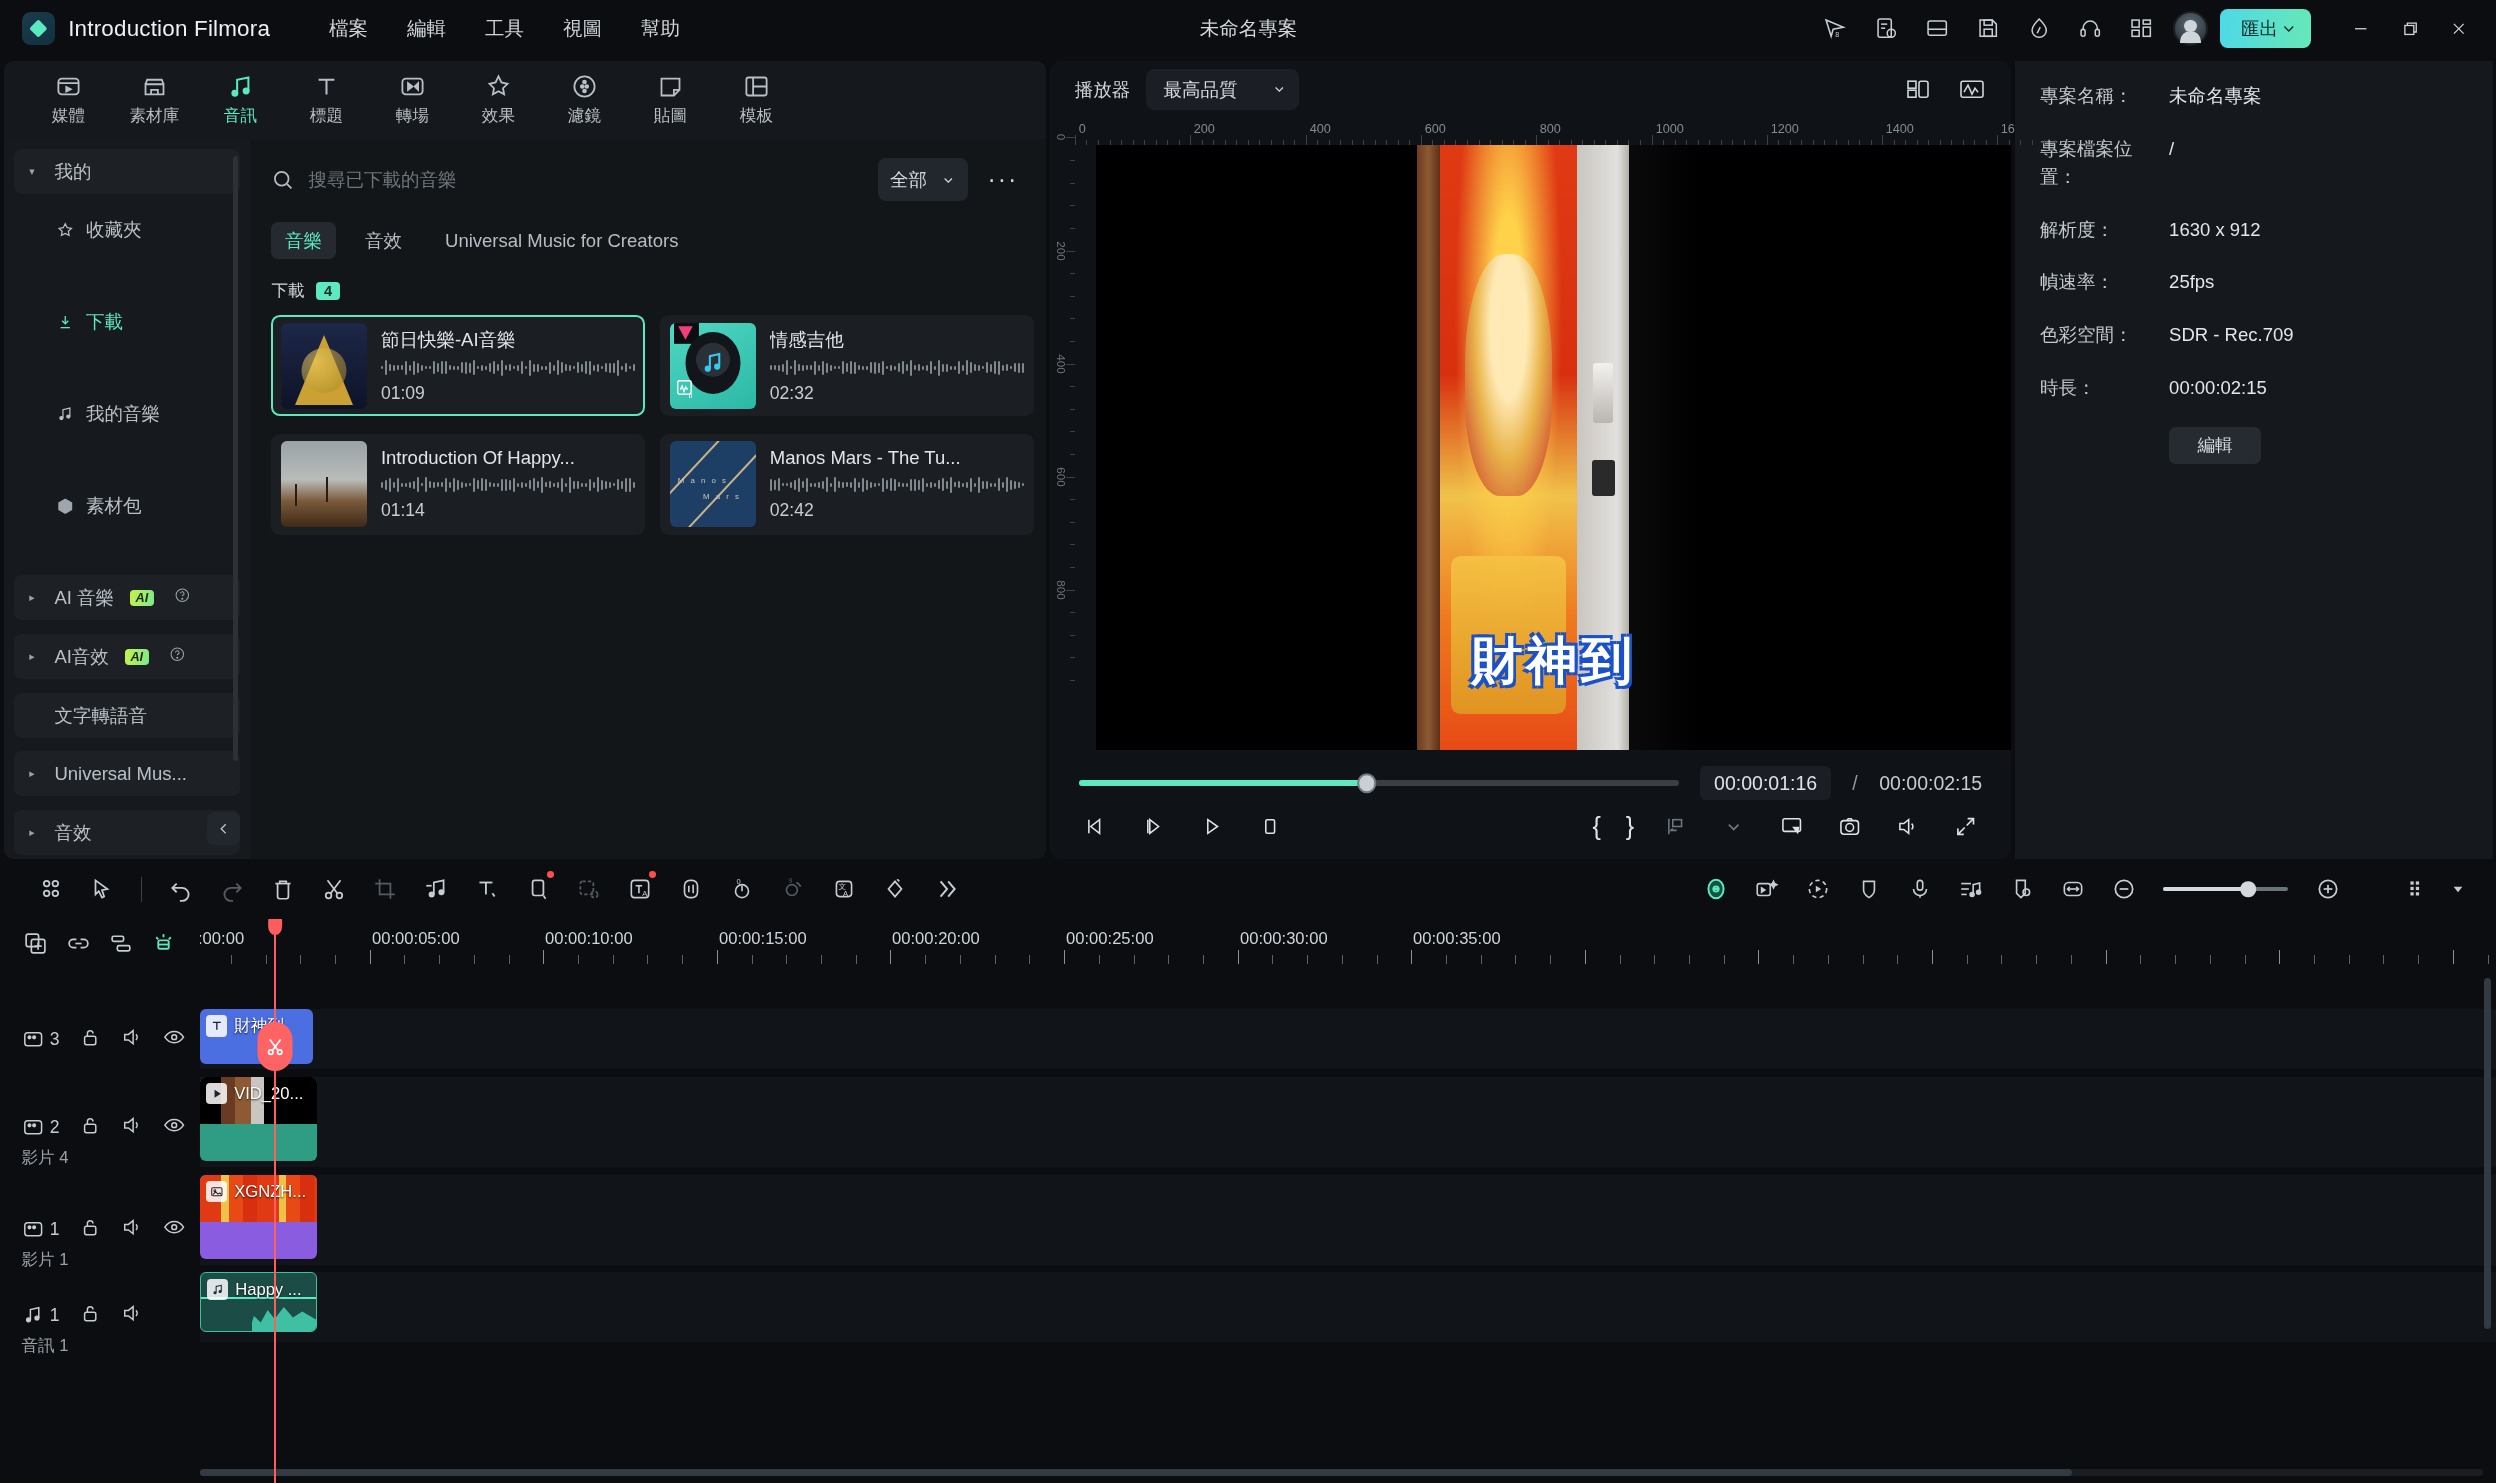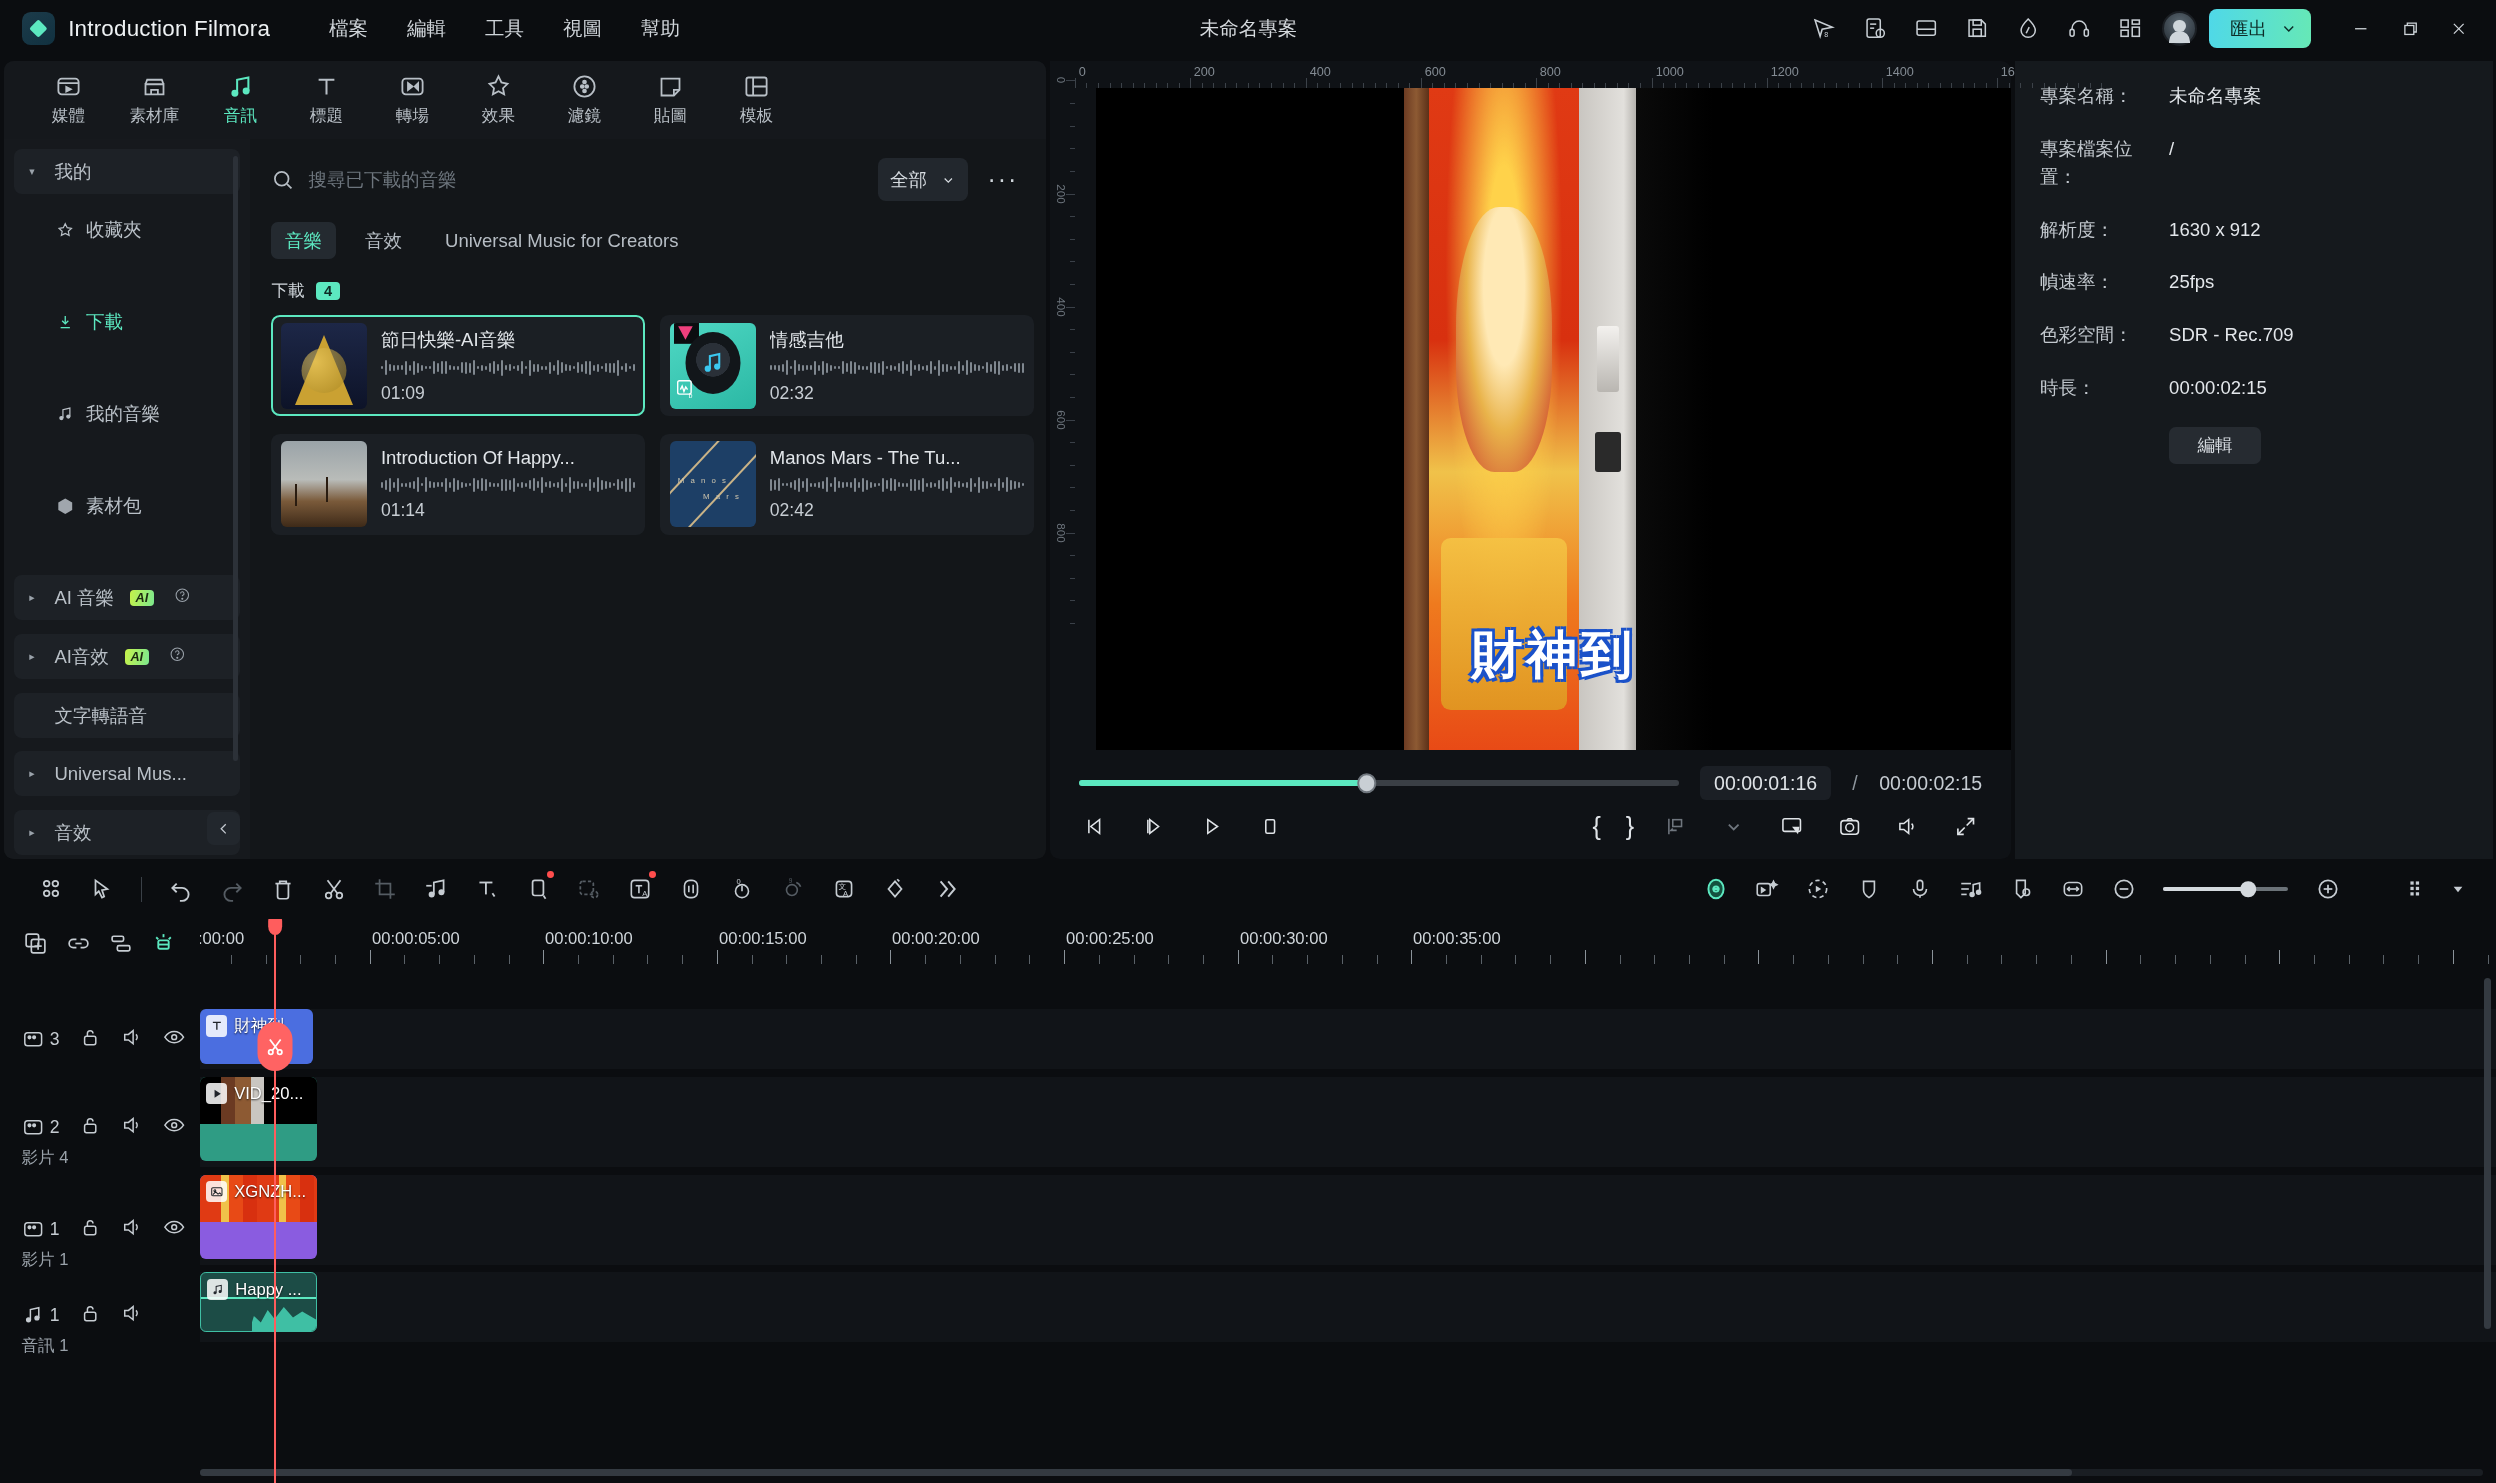--- a/index.html
+++ b/index.html
@@ -44,21 +44,21 @@
     width: 35px; height: 35px; border-radius: 50%;
     background: radial-gradient(circle at 50% 35%, #5d6a74 0%, #333c44 70%);
     margin: 0 11.7px 0 5.9px; display:flex; align-items:center; justify-content:center;
     border: 2px solid #1b1f24;
   }
   .avatar .head { width: 12.7px; height: 12.7px; border-radius: 50%; background: #cfd6db; margin-top: -4.9px;}
   .avatar .body { position: absolute; width: 21.5px; height: 11.7px; border-radius: 10.7px 10.7px 0 0; background:#cfd6db; margin-top: 17.6px;}
   .export-btn {
     height: 39px; padding: 0 13.7px 0 21.5px; border-radius: 7.8px;
     background: linear-gradient(95deg,#4fd8e8,#66e8b6);
-    color: #0d2d28; font-size: 18.5px; display: flex; align-items: center; gap: 13px;
+    color: #0d2d28; font-size: 18.5px; display: flex; align-items: center; gap: 2px;
     cursor: pointer; margin-right: 25px;
   }
   .win-ctl { display: flex; gap: 0; }
   .win-ctl div {
     width: 49px; height: 49px; display:flex; align-items:center; justify-content:center;
     color:#cfd5da; cursor:pointer;
   }
   .win-ctl svg { width: 19.5px; height: 19.5px; }
 
   
@@ -1008,20 +1008,44 @@
                 <div class="card-dur">02:42</div>
               </div>
             </div>
 
           </div>
         </div>
       </div>
     </div>
 
     <div class="player">
+      <div class="player-head">
+        <span class="lbl">播放器</span>
+        <div class="quality-sel">
+          <span>最高品質</span>
+          <svg width="14.6" height="14.6" viewBox="0 0 24 24" fill="none" stroke="currentColor" stroke-width="2">
+              <path d="M6 9l6 6 6-6"></path>
+            </svg>
+        </div>
+        <div class="ph-right">
+          <div>
+              <svg viewBox="0 0 26 24" fill="none" stroke="currentColor" stroke-width="1.6">
+                <rect x="2" y="4" width="8" height="7"></rect>
+                <rect x="2" y="13" width="8" height="7"></rect>
+                <rect x="13" y="4" width="9" height="16" rx="2"></rect>
+              </svg>
+            </div>
+          <div>
+              <svg viewBox="0 0 26 24" fill="none" stroke="currentColor" stroke-width="1.6">
+                <rect x="2" y="4" width="22" height="16" rx="2"></rect>
+                <path d="M5 15l4-7 4 9 3-6 3 4"></path>
+              </svg>
+            </div>
+        </div>
+      </div>
 
       <div class="stage-wrap">
         <div class="ruler-left" id="vruler">
             <div class="rl-lab" style="top:19.5px;writing-mode:vertical-rl">0</div>
             <div class="rl-tick" style="top:19.5px;width:8.8px"></div>
             <div class="rl-tick" style="top:42px;width:4.9px"></div>
             <div class="rl-tick" style="top:65px;width:4.9px"></div>
             <div class="rl-tick" style="top:87px;width:4.9px"></div>
             <div class="rl-tick" style="top:110px;width:4.9px"></div>
             <div class="rl-lab" style="top:133px;writing-mode:vertical-rl">200</div>

